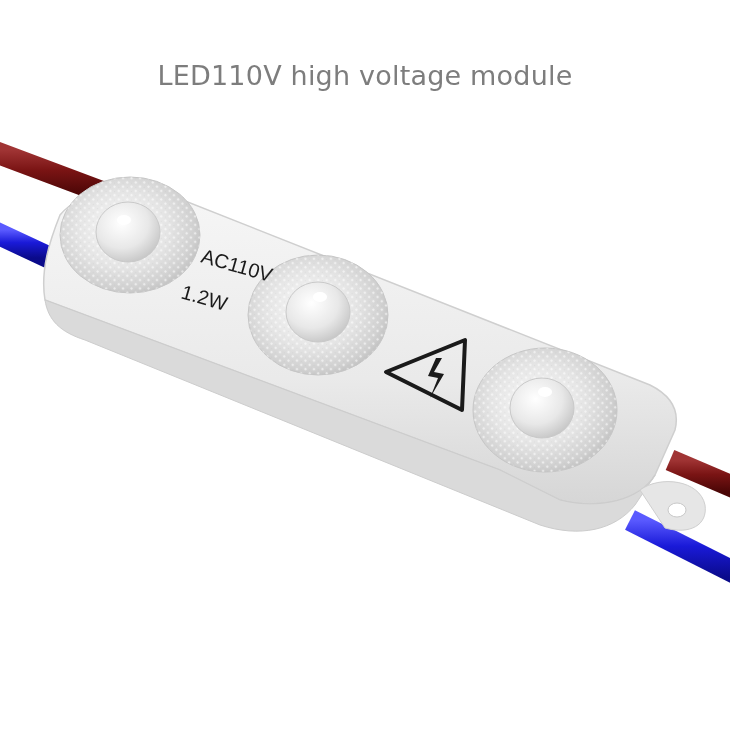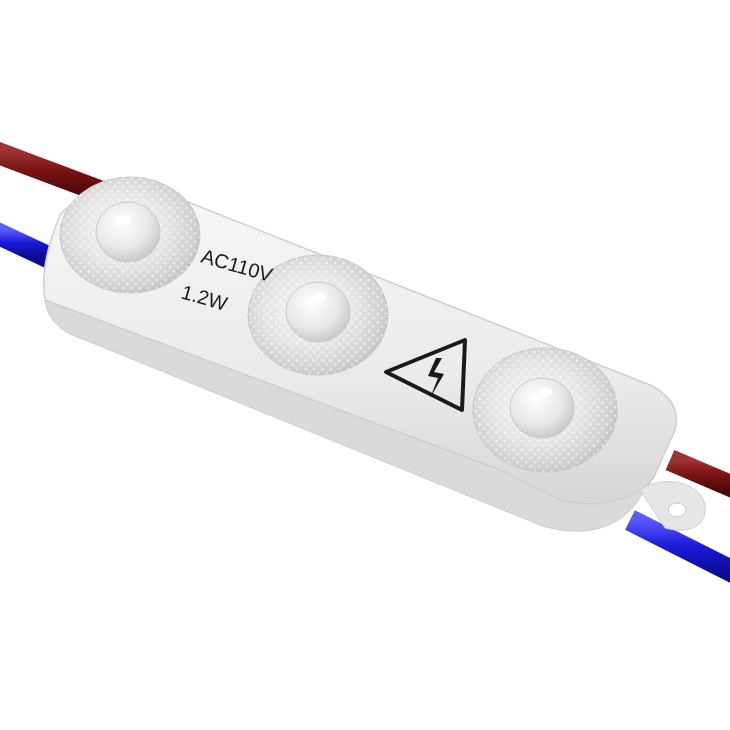--- a/index.html
+++ b/index.html
@@ -23,20 +23,21 @@
     .printed {
       font-family: "Liberation Sans", sans-serif;
       fill: #1a1a1a;
     }
   </style>
 </head>
 <body>
 
 <div class="canvas">
 
+  <div class="caption">LED110V high voltage module</div>
 
   <svg class="photo" width="730" height="730" viewBox="0 0 730 730">
     <defs>
       <linearGradient id="redWire" x1="0" y1="0" x2="0" y2="1">
         <stop offset="0" stop-color="#a03434"></stop>
         <stop offset="0.45" stop-color="#7a1414"></stop>
         <stop offset="1" stop-color="#4a0606"></stop>
       </linearGradient>
       <linearGradient id="blueWire" x1="0" y1="0" x2="0" y2="1">
         <stop offset="0" stop-color="#5a5aff"></stop>

